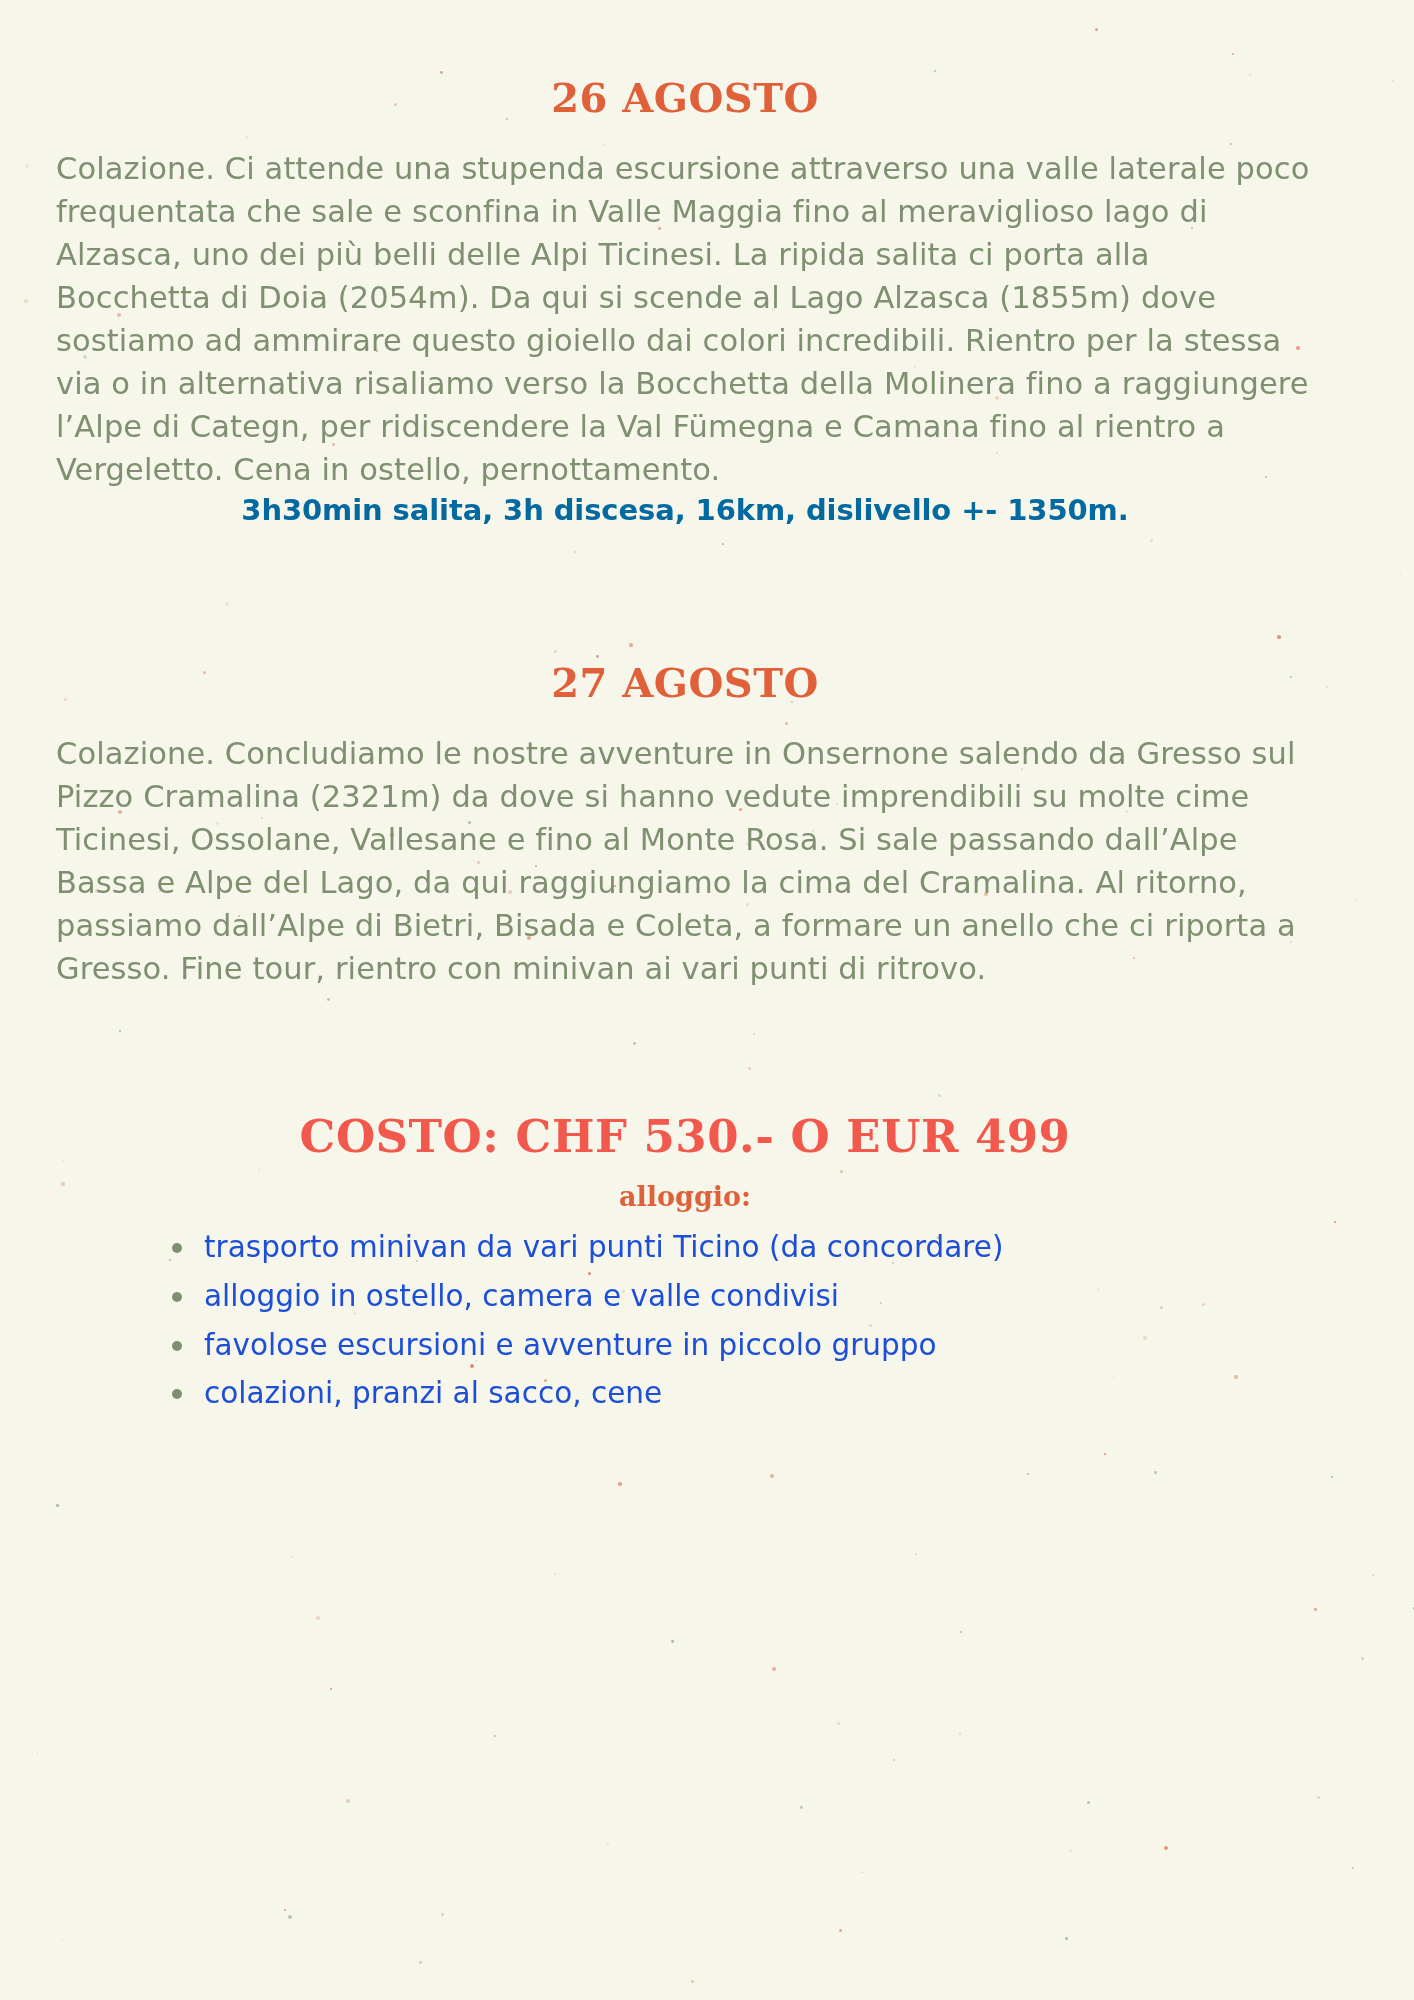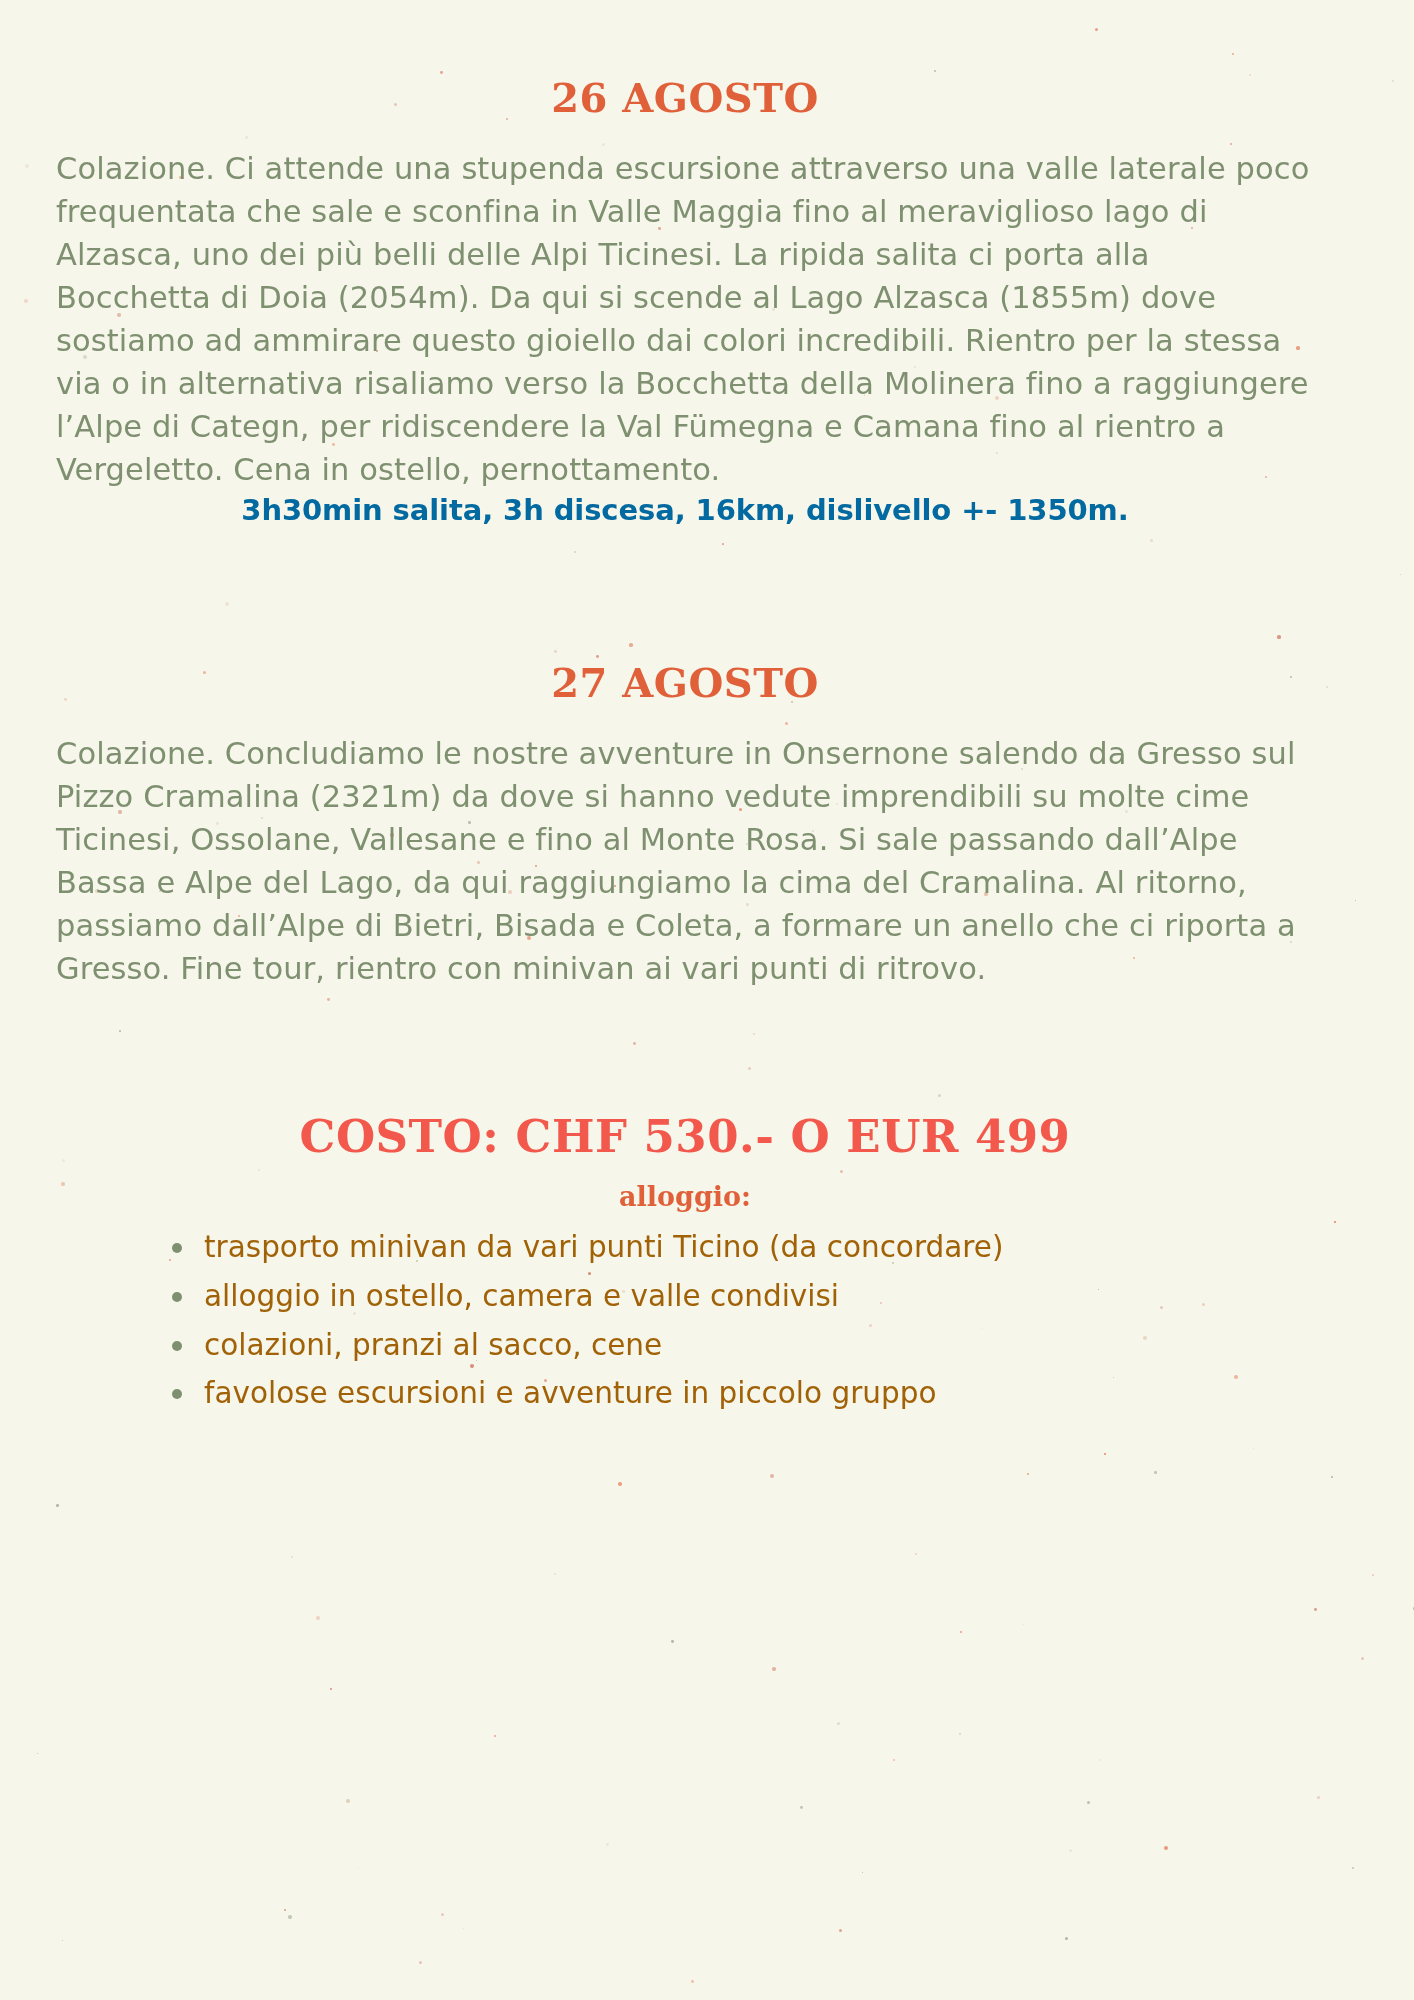--- a/index.html
+++ b/index.html
@@ -82,21 +82,21 @@
     font-size: 27px;
     margin: 0 0 14px 0;
   }
 
   ul.include-list {
     list-style: none;
     margin: 0;
     padding: 0 0 0 110px;
   }
   ul.include-list li {
-    color: #a16207;
+    color: #1d4ed8;
     font-size: 29.5px;
     line-height: 1.45;
     position: relative;
     padding-left: 38px;
     margin-bottom: 6px;
   }
   ul.include-list li::before {
     content: "";
     position: absolute;
     left: 6px;
@@ -275,17 +275,17 @@
   <p class="body-text">Colazione. Concludiamo le nostre avventure in Onsernone salendo da Gresso sul Pizzo Cramalina (2321m) da dove si hanno vedute imprendibili su molte cime Ticinesi, Ossolane, Vallesane e fino al Monte Rosa. Si sale passando dall’Alpe Bassa e Alpe del Lago, da qui raggiungiamo la cima del Cramalina. Al ritorno, passiamo dall’Alpe di Bietri, Bisada e Coleta, a formare un anello che ci riporta a Gresso. Fine tour, rientro con minivan ai vari punti di ritrovo.</p>
 
   <div class="gap-2"></div>
 
   <h2 class="cost-title">COSTO: CHF 530.- O EUR 499</h2>
   <div class="include-label">alloggio:</div>
 
   <ul class="include-list">
     <li>trasporto minivan da vari punti Ticino (da concordare)</li>
     <li>alloggio in ostello, camera e valle condivisi</li>
+    <li>favolose escursioni e avventure in piccolo gruppo</li>
     <li>colazioni, pranzi al sacco, cene</li>
-    <li>favolose escursioni e avventure in piccolo gruppo</li>
   </ul>
 
 </div>
 
 </body></html>

